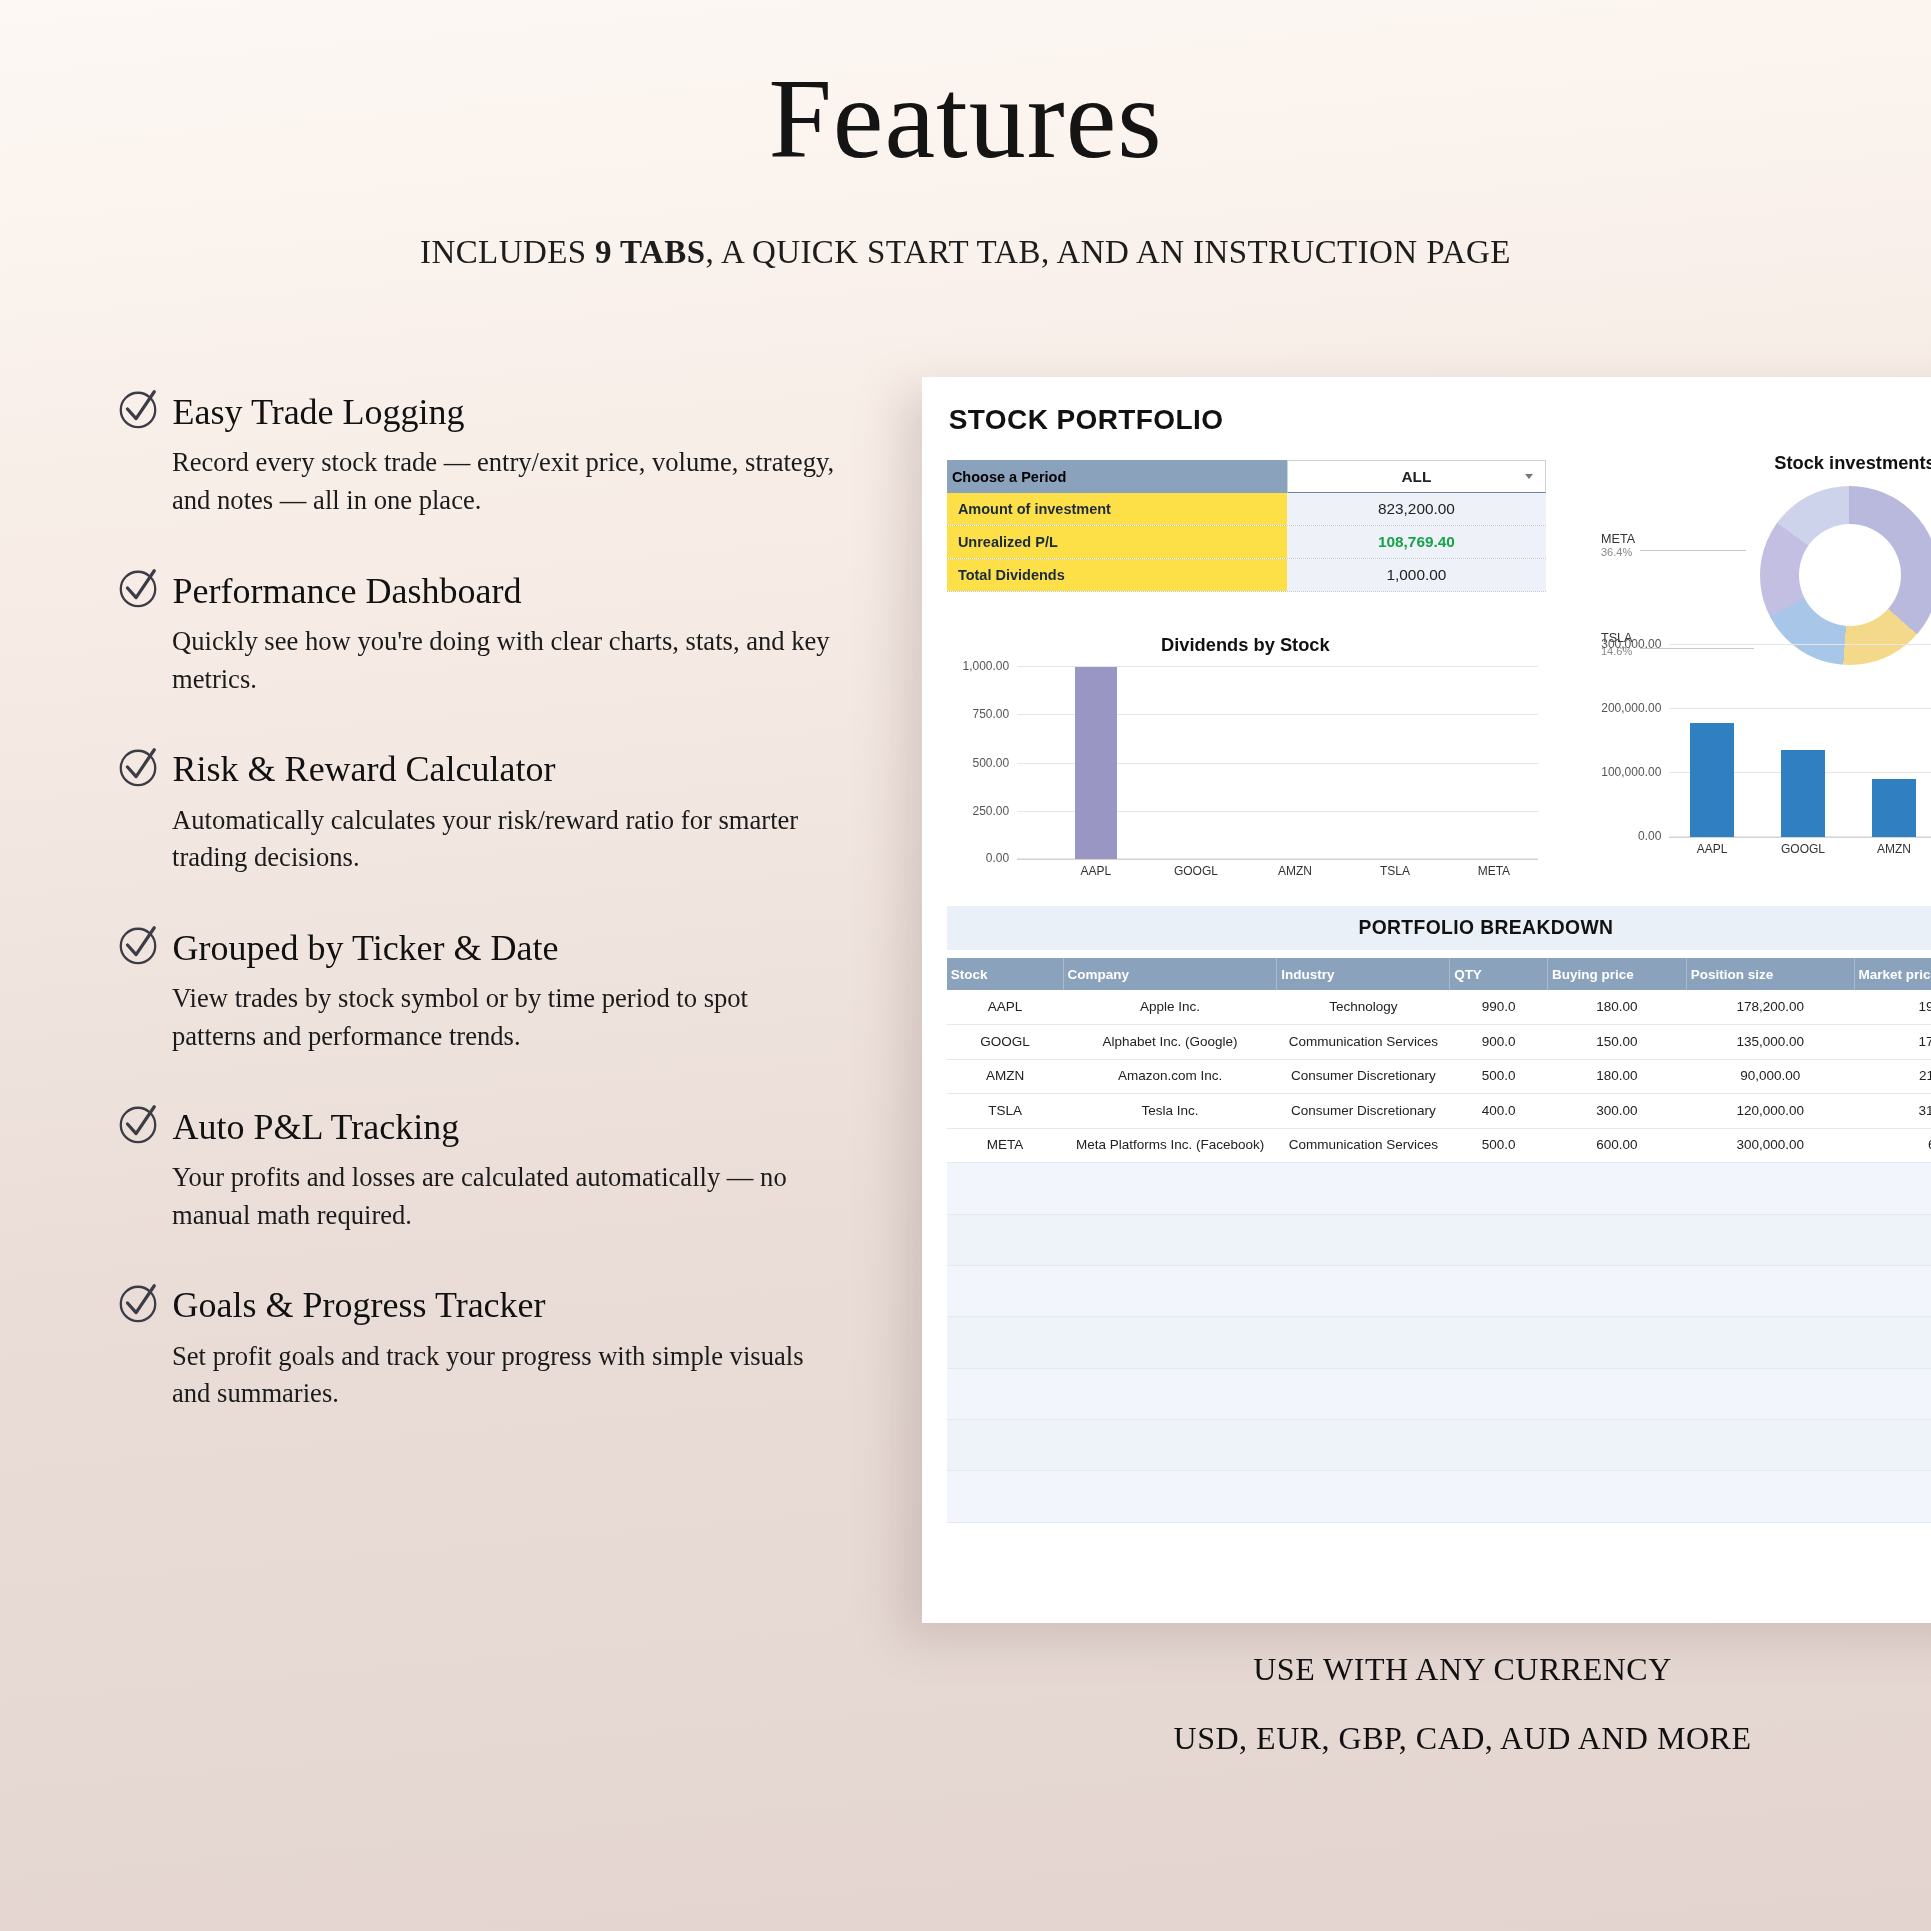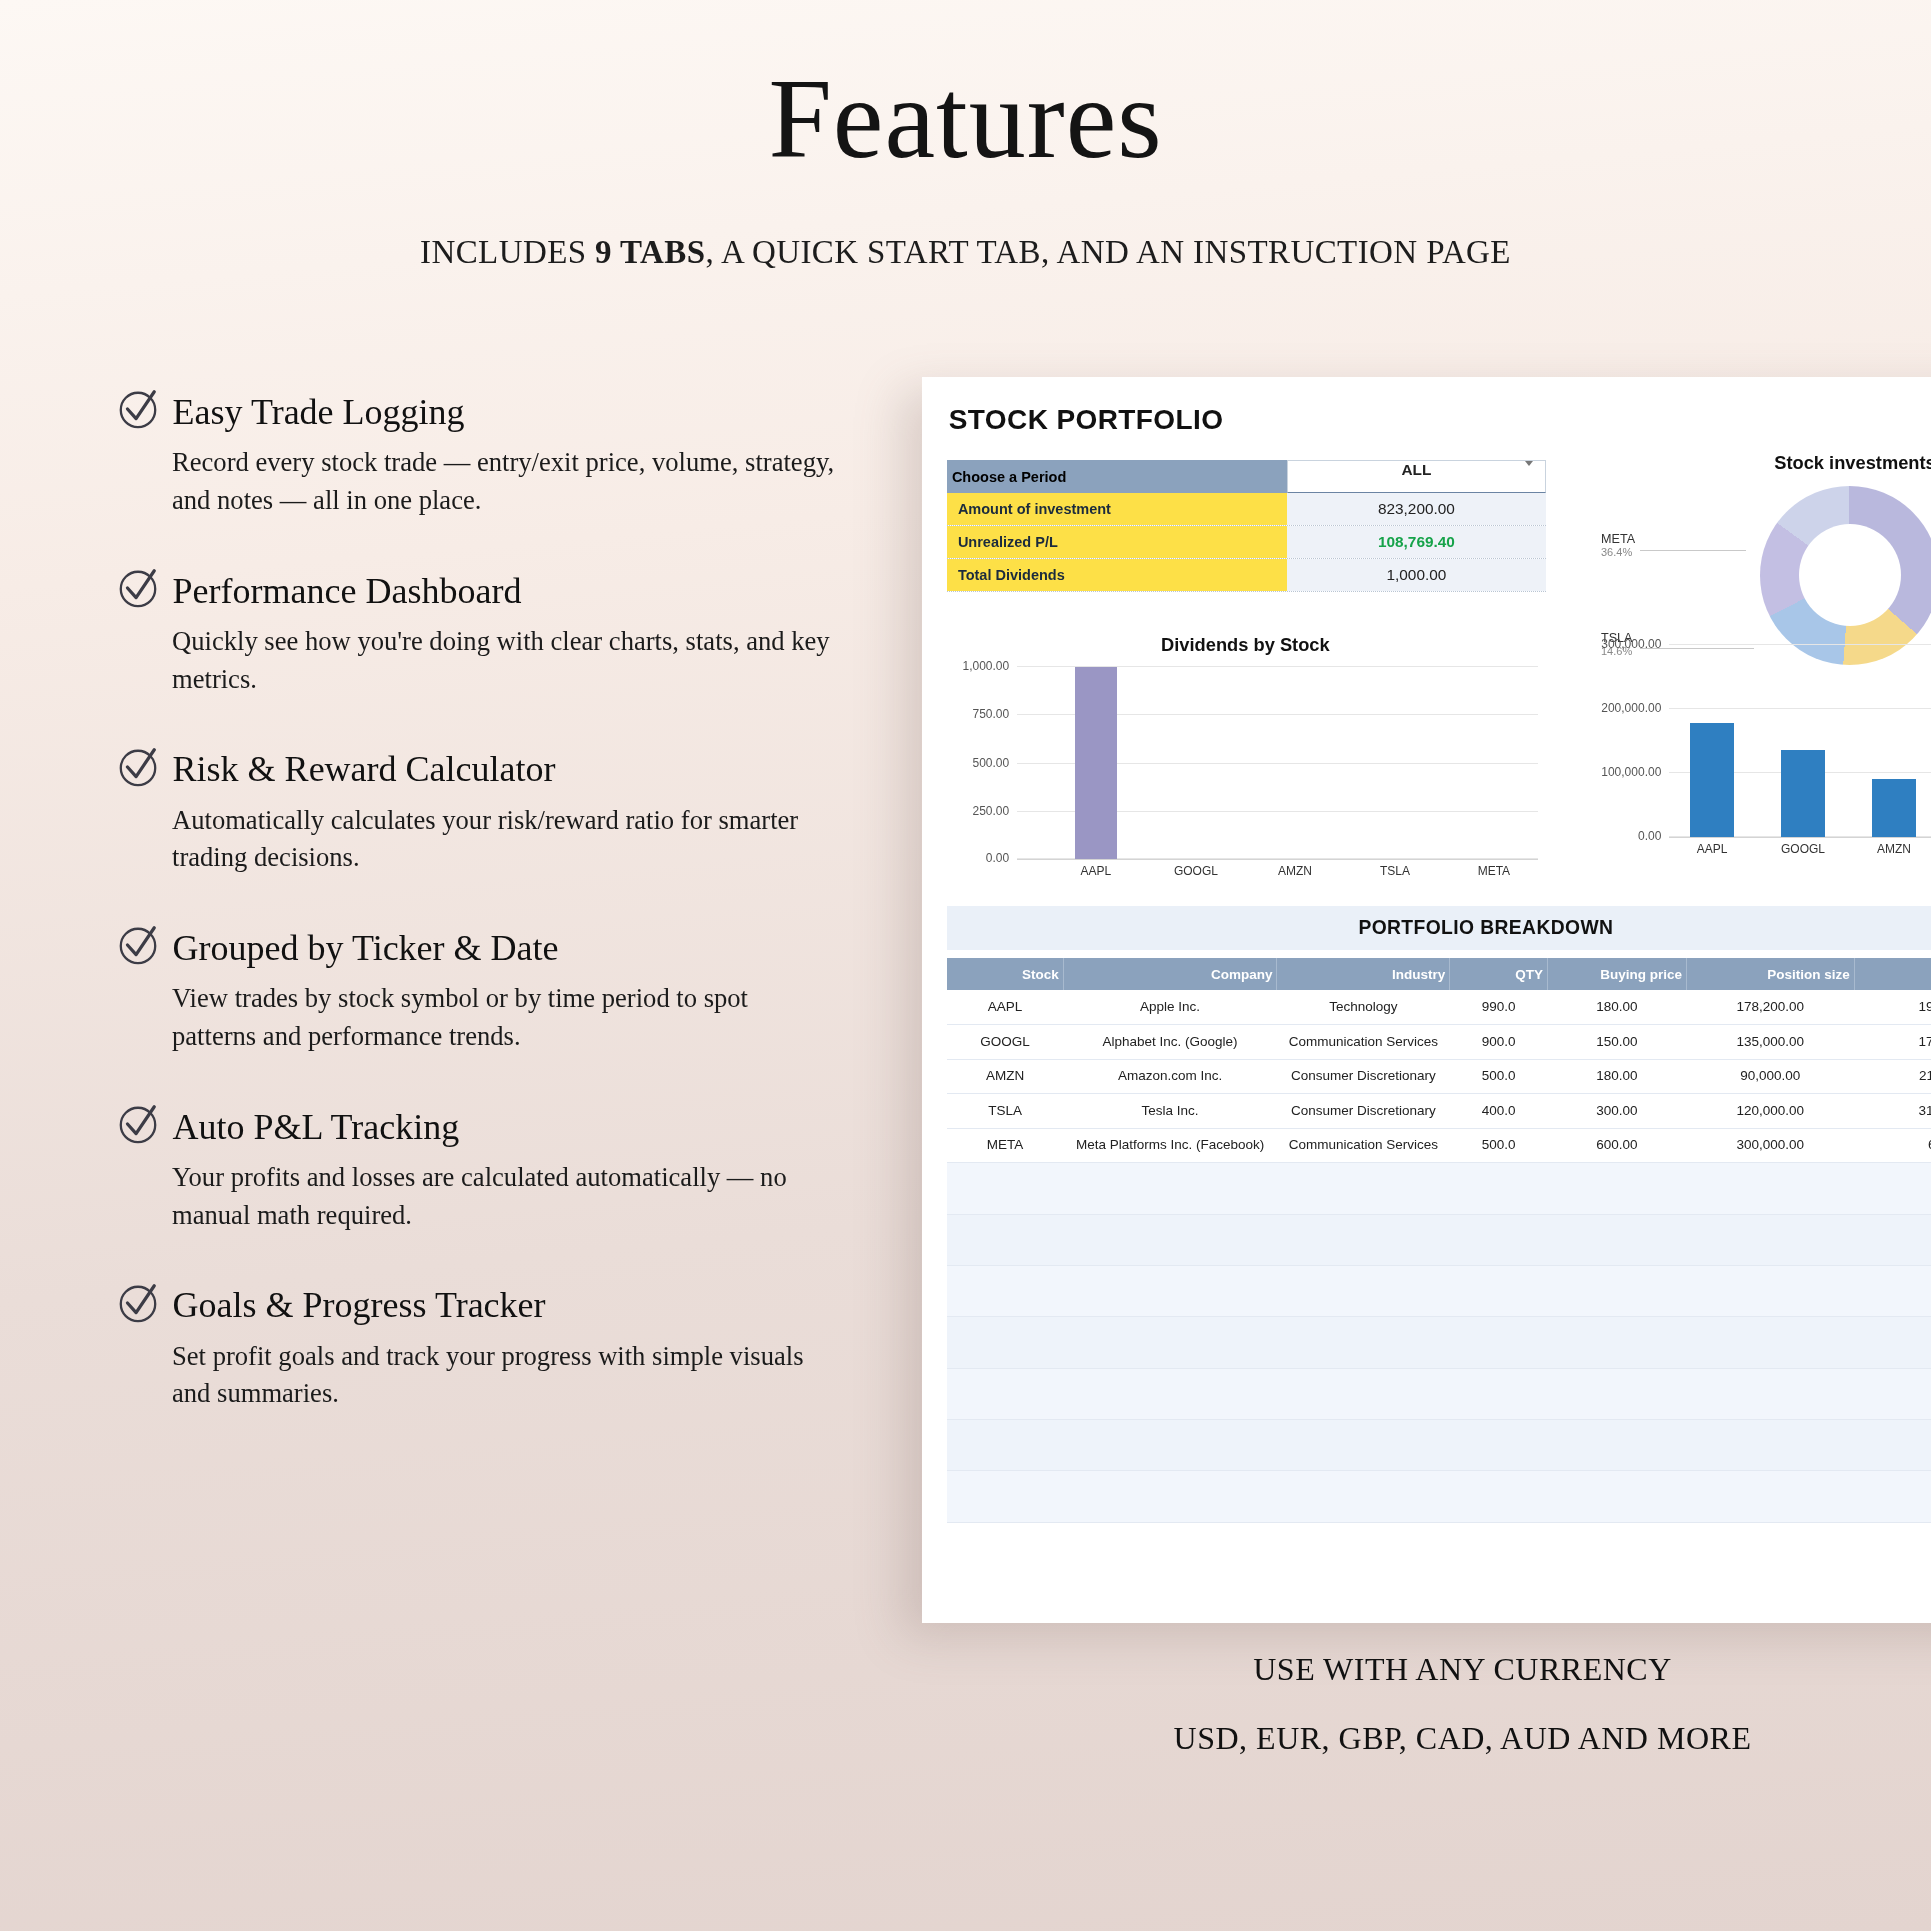--- a/index.html
+++ b/index.html
@@ -129,21 +129,21 @@
     display: flex;
     align-items: center;
     padding-left: 5px;
     box-sizing: border-box;
   }
   .period-value {
     flex: 1;
     border: 1px solid #c9d3de;
     border-bottom: 1.9px solid #6b84a3;
     display: flex;
-    align-items: flex-start;
+    align-items: center;
     justify-content: center;
     position: relative;
     font-weight: bold;
     font-size: 15.4px;
     color: #222;
     background: #fff;
   }
   .caret {
     position: absolute;
     right: 11.6px;
@@ -324,21 +324,21 @@
     font-size: 13.5px;
     color: #222;
   }
   table.breakdown th {
     background: #8ba2bd;
     color: #fff;
     font-size: 13.5px;
     font-weight: bold;
     padding: 8.7px 3.9px;
     border-right: 1px solid #a8bacf;
-    text-align: right;
+    text-align: left;
   }
   table.breakdown td {
     padding: 8.7px 3.9px;
     text-align: center;
     border-bottom: 1px solid #e3e9f2;
     background: #fff;
     line-height: 1.2;
   }
   table.breakdown tr.empty td { height: 33px; background: #f2f6fc; }
   table.breakdown tr.empty td.alt { background: #eef3fa; }

